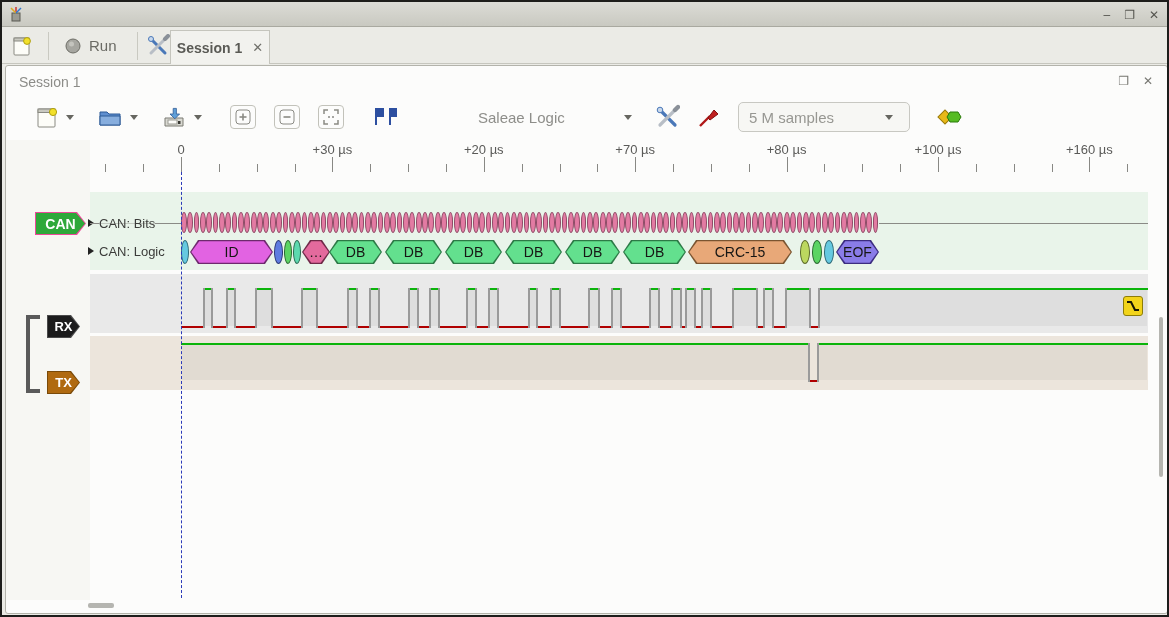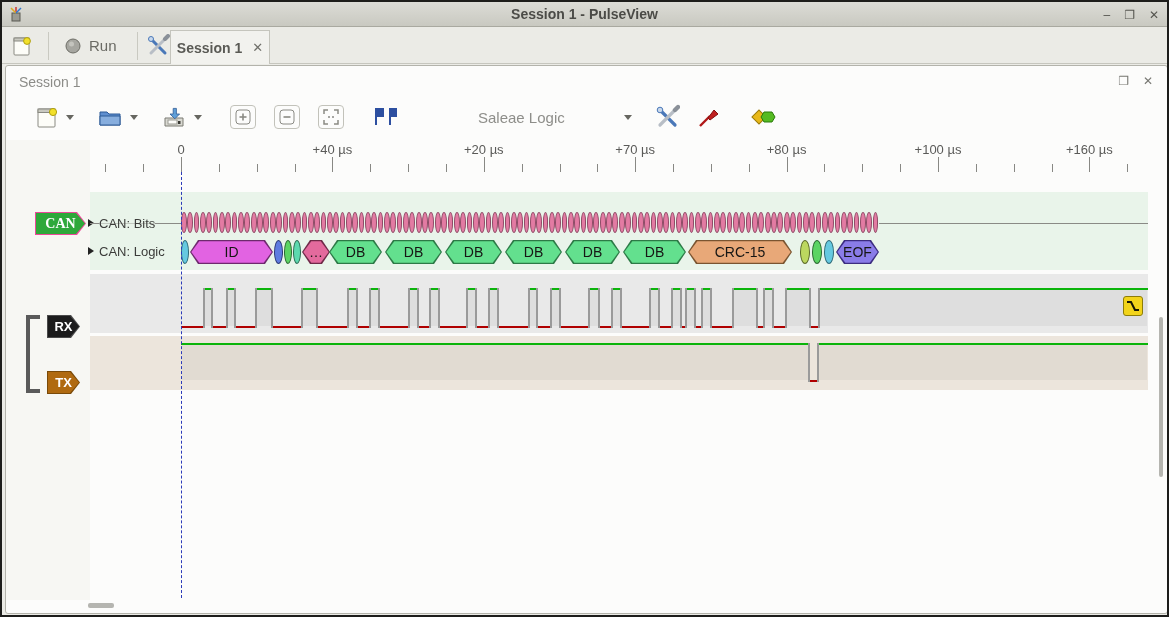--- a/index.html
+++ b/index.html
@@ -86,21 +86,20 @@
 
 <div class="window">
 
   <div class="titlebar">
     <svg class="appicon" width="18" height="18">
       <rect x="5" y="8" width="8" height="8" fill="#9a9a92" stroke="#5a5a52"></rect>
       <line x1="9" y1="8" x2="9" y2="2" stroke="#cc3333" stroke-width="1.5"></line>
       <line x1="9" y1="8" x2="4" y2="3" stroke="#ddaa22" stroke-width="1.5"></line>
       <line x1="9" y1="8" x2="14" y2="3" stroke="#3377cc" stroke-width="1.5"></line>
     </svg>
-    <div class="apptitle">Session 1 - PulseView</div>
     <div class="winctl">
       <span>–</span>
       <span>❐</span>
       <span>✕</span>
     </div>
   </div>
 
   <div class="maintoolbar">
     <div class="icobtn" style="margin-left:8px">
       <svg width="20" height="22">
@@ -202,35 +201,39 @@
           <line x1="21" y1="6" x2="6" y2="21" stroke="#b8bec6" stroke-width="3.2" stroke-linecap="round"></line>
           <path d="M21 6 l3 -3" stroke="#8a9098" stroke-width="4.4" stroke-linecap="round"></path>
         </svg>
       </div>
       <div class="icobtn" style="margin-left:12px">
         <svg width="26" height="26">
           <line x1="4" y1="22" x2="14" y2="12" stroke="#b01818" stroke-width="2.4"></line>
           <path d="M12 14 l6 -8 l4 4 l-8 6 z" fill="#c02020" stroke="#801010"></path>
         </svg>
       </div>
+      <div class="combo" style="margin-left:14px; width:172px">
+        <span>5 M samples</span>
+        <div class="drop"></div>
+      </div>
       <div class="icobtn" style="margin-left:24px">
         <svg width="28" height="20">
           <rect x="4" y="5" width="10" height="10" fill="#e8b818" stroke="#9a7a08" transform="rotate(45 9 10)"></rect>
           <path d="M14 5 h8 l3 5 l-3 5 h-8 l-3 -5 z" fill="#55bb22" stroke="#2a7a0a"></path>
         </svg>
       </div>
     </div>
   </div>
 
   <div>
     <div class="sidebar"></div>
 
     <div id="ruler">
         <div class="rlabel" style="left: 179px; top: 140px;">0</div>
-        <div class="rlabel" style="left: 330.4px; top: 140px;">+40 µs</div>
+        <div class="rlabel" style="left: 330.4px; top: 140px;">+30 µs</div>
         <div class="rlabel" style="left: 481.8px; top: 140px;">+20 µs</div>
         <div class="rlabel" style="left: 633.2px; top: 140px;">+70 µs</div>
         <div class="rlabel" style="left: 784.6px; top: 140px;">+80 µs</div>
         <div class="rlabel" style="left: 936px; top: 140px;">+100 µs</div>
         <div class="rlabel" style="left: 1087.4px; top: 140px;">+160 µs</div>
         <div class="tick" style="left: 103.3px; top: 162px; height: 8px;"></div>
         <div class="tick" style="left: 141.15px; top: 162px; height: 8px;"></div>
         <div class="tick" style="left: 179px; top: 155px; height: 15px;"></div>
         <div class="tick" style="left: 216.85px; top: 162px; height: 8px;"></div>
         <div class="tick" style="left: 254.7px; top: 162px; height: 8px;"></div>
@@ -256,21 +259,21 @@
         <div class="tick" style="left: 1011.7px; top: 162px; height: 8px;"></div>
         <div class="tick" style="left: 1049.55px; top: 162px; height: 8px;"></div>
         <div class="tick" style="left: 1087.4px; top: 155px; height: 15px;"></div>
         <div class="tick" style="left: 1125.25px; top: 162px; height: 8px;"></div>
       </div>
 
     <div class="rowbg" style="left:88px; top:190px; width:1058px; height:78px; background:#e9f4ea"></div>
     <div class="rowbg" style="left:88px; top:272px; width:1058px; height:59px; background:#e9e9e9"></div>
     <div class="rowbg" style="left:88px; top:334px; width:1058px; height:54px; background:#ece5dc"></div>
 
-    <div class="tagO clipTag" style="left: 33px; top: 210px; width: 51px; height: 23px; background: #ec4899; font-family: Liberation Serif, serif;">
+    <div class="tagO clipTag" style="left: 33px; top: 210px; width: 51px; height: 23px; background: #ec4899;">
       <div class="tagI clipTag" style="font-size: 14px; background: rgb(46, 168, 58);">CAN</div>
     </div>
 
     <div class="expander" style="left:86px; top:217px"></div>
     <div class="rowbg" style="left:88px; top:221px; width:91px; height:1px; background:#8a8a86"></div>
     <div class="rowbg" style="left:877px; top:221px; width:269px; height:1px; background:#8a8a86"></div>
     <div class="rowlabel" style="left:97px; top:214px; background:rgba(233,244,234,0.6)">CAN: Bits</div>
     <div class="expander" style="left:86px; top:245px"></div>
     <div class="rowlabel" style="left:97px; top:242px">CAN: Logic</div>
 

